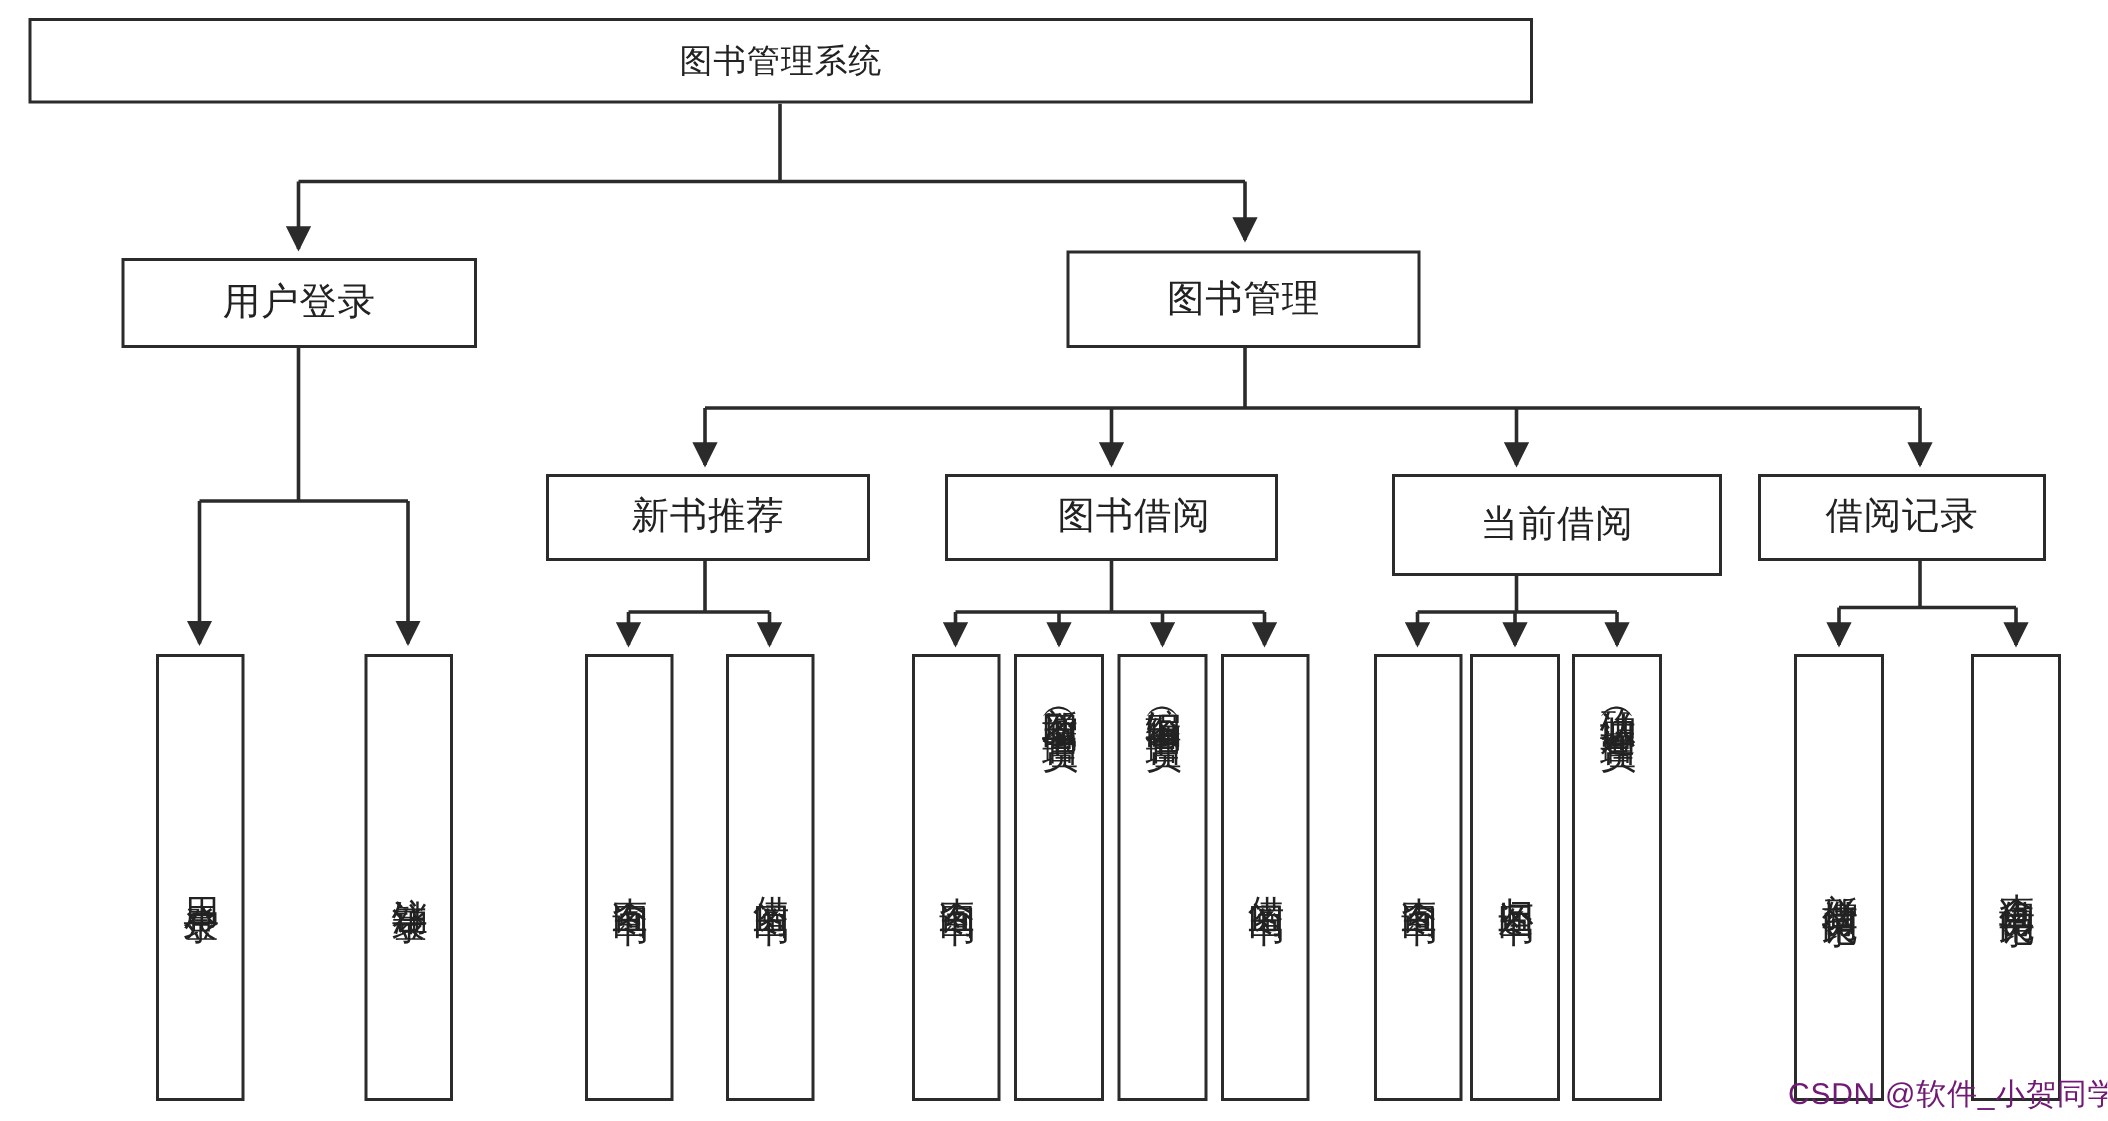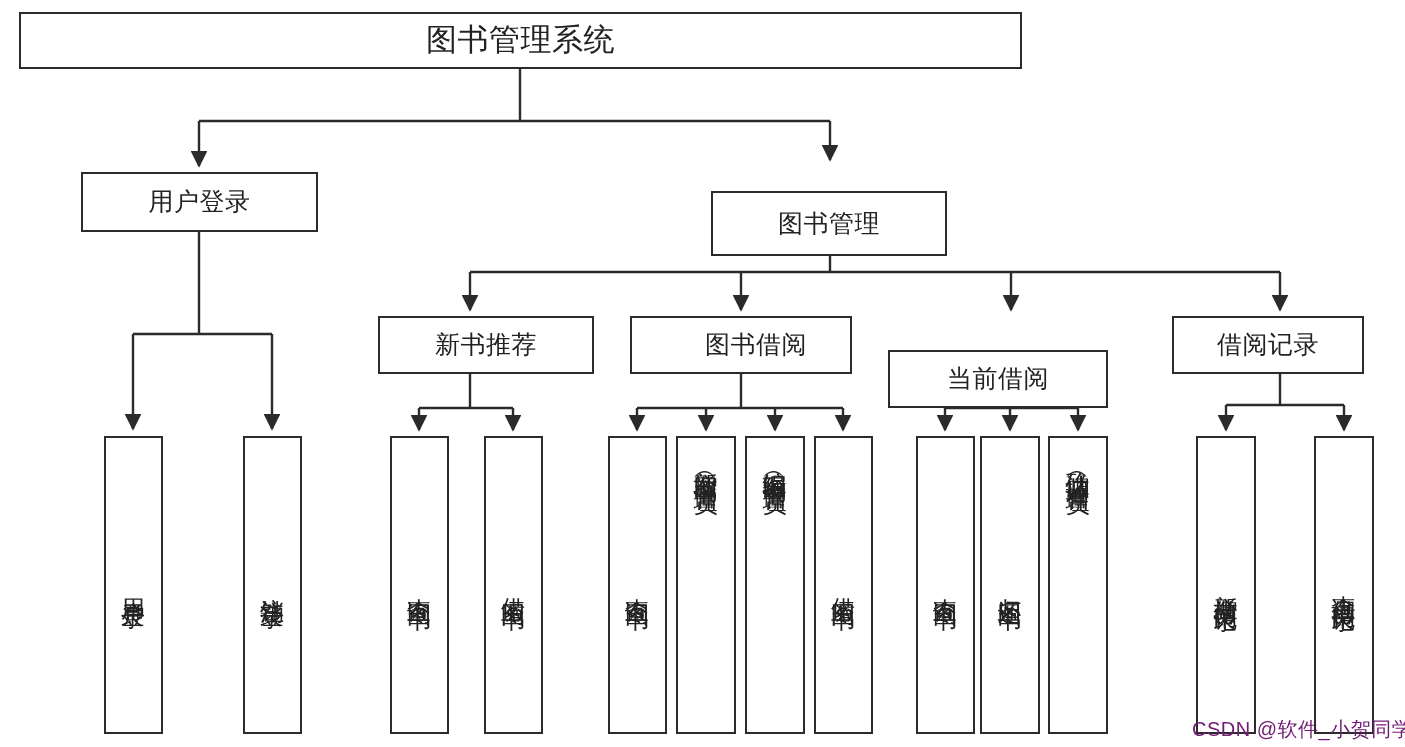--- a/index.html
+++ b/index.html
@@ -42,21 +42,21 @@
     text-align: center;
     line-height: 1.18;
     letter-spacing: 0.5px;
     white-space: nowrap;
   }
   
   .node.h .label {
     font-size: 25px;
   }
   .node.root .label {
-    font-size: 31px;
+    font-size: 22px;
   }
   
   .node.v {
     align-items: flex-start;
     justify-content: center;
     padding-top: 14px;
   }
   .node.v .label {
     writing-mode: vertical-rl;
     text-orientation: upright;
@@ -133,31 +133,31 @@
     </g>
   </svg>
 
   <div class="node h root" style="left:19px; top:12px; width:1003px; height:57px;">
     <span class="label">图书管理系统</span>
   </div>
 
   <div class="node h" style="left:81px; top:172px; width:237px; height:60px;">
     <span class="label">用户登录</span>
   </div>
-  <div class="node h" style="left:711px; top:167px; width:236px; height:65px;margin-top:24px;">
+  <div class="node h" style="left:711px; top:167px; width:236px; height:65px;">
     <span class="label">图书管理</span>
   </div>
 
-  <div class="node h" style="left:378px; top:316px; width:216px; height:58px;">
+  <div class="node h" style="left:364px; top:316px; width:216px; height:58px;">
     <span class="label">新书推荐</span>
   </div>
   <div class="node h" style="left:630px; top:316px; width:222px; height:58px;padding-left:30px;">
     <span class="label">图书借阅</span>
   </div>
-  <div class="node h" style="left:888px; top:316px; width:220px; height:58px;margin-top:34px;">
+  <div class="node h" style="left:928px; top:316px; width:220px; height:68px;">
     <span class="label">当前借阅</span>
   </div>
   <div class="node h" style="left:1172px; top:316px; width:192px; height:58px;">
     <span class="label">借阅记录</span>
   </div>
 
   <div class="node v midtext" style="left:104px; top:436px; width:59px; height:298px;">
     <span class="label">用户登录</span>
   </div>
   <div class="node v midtext" style="left:243px; top:436px; width:59px; height:298px;">

